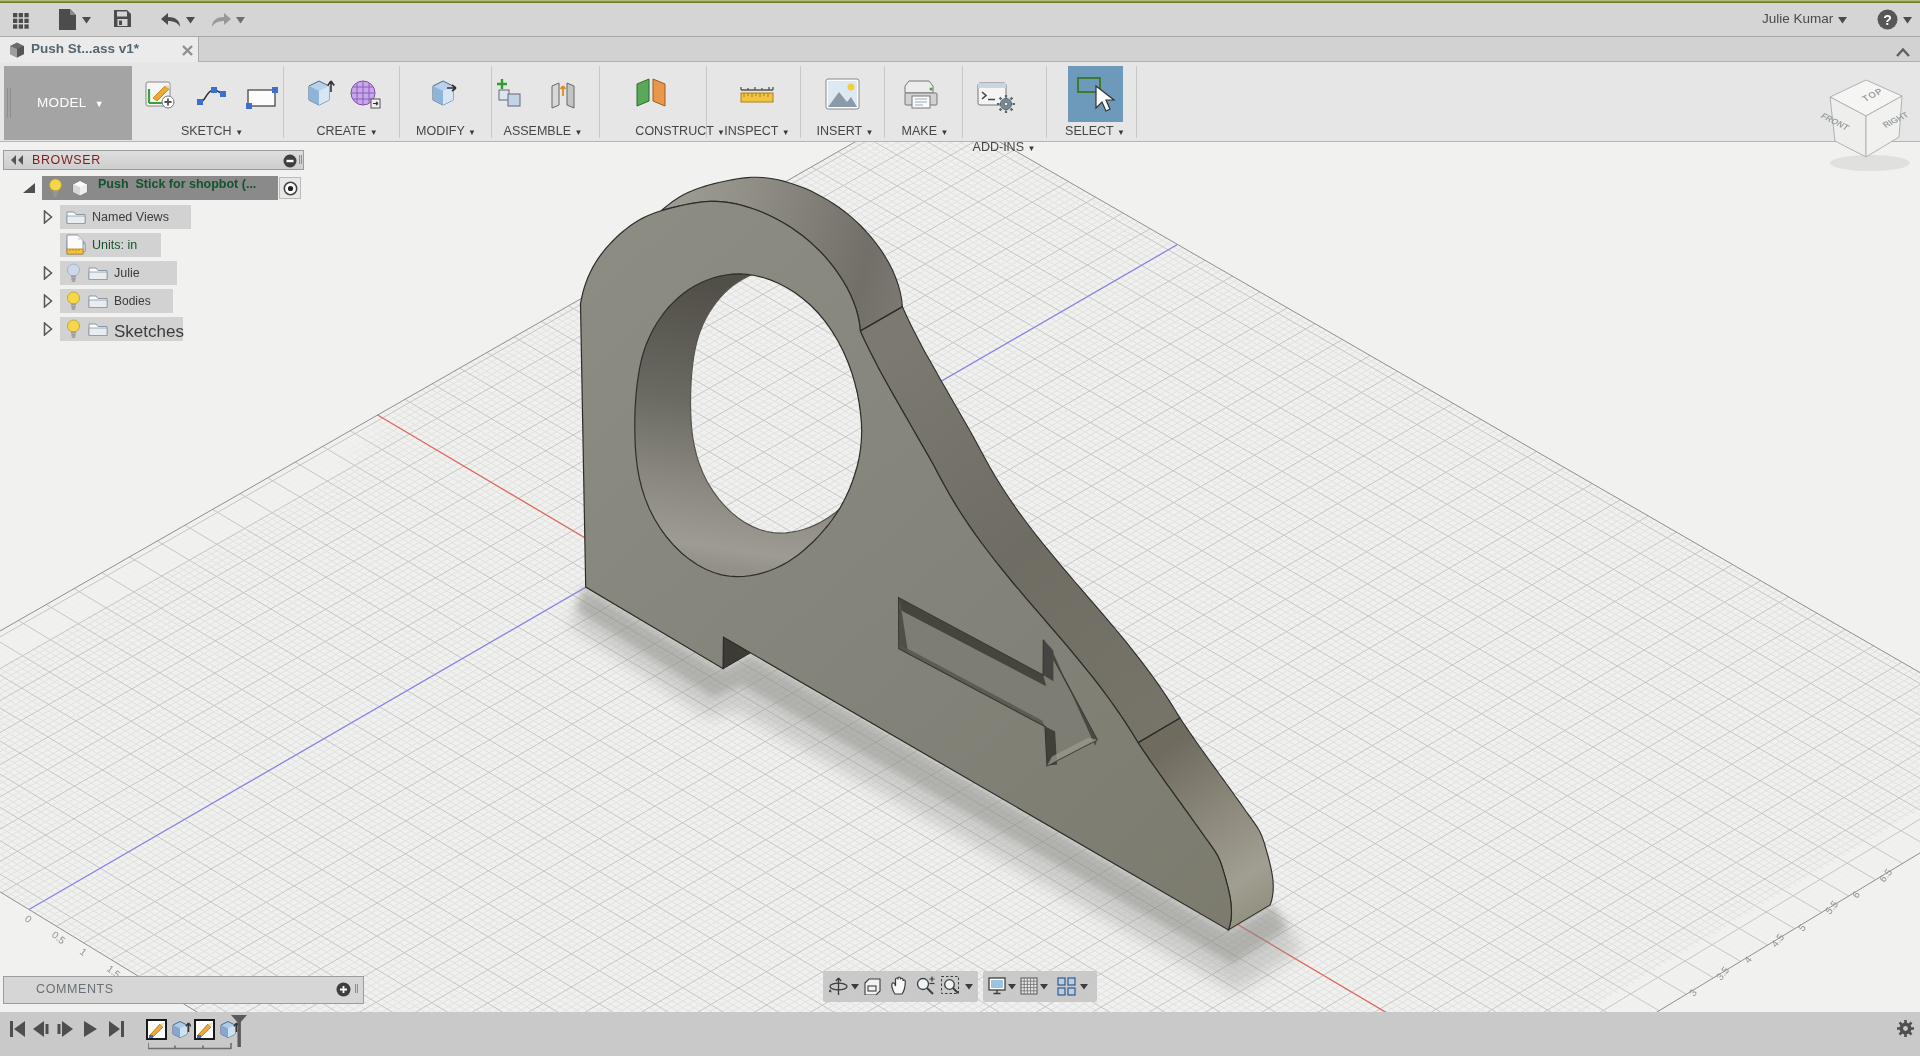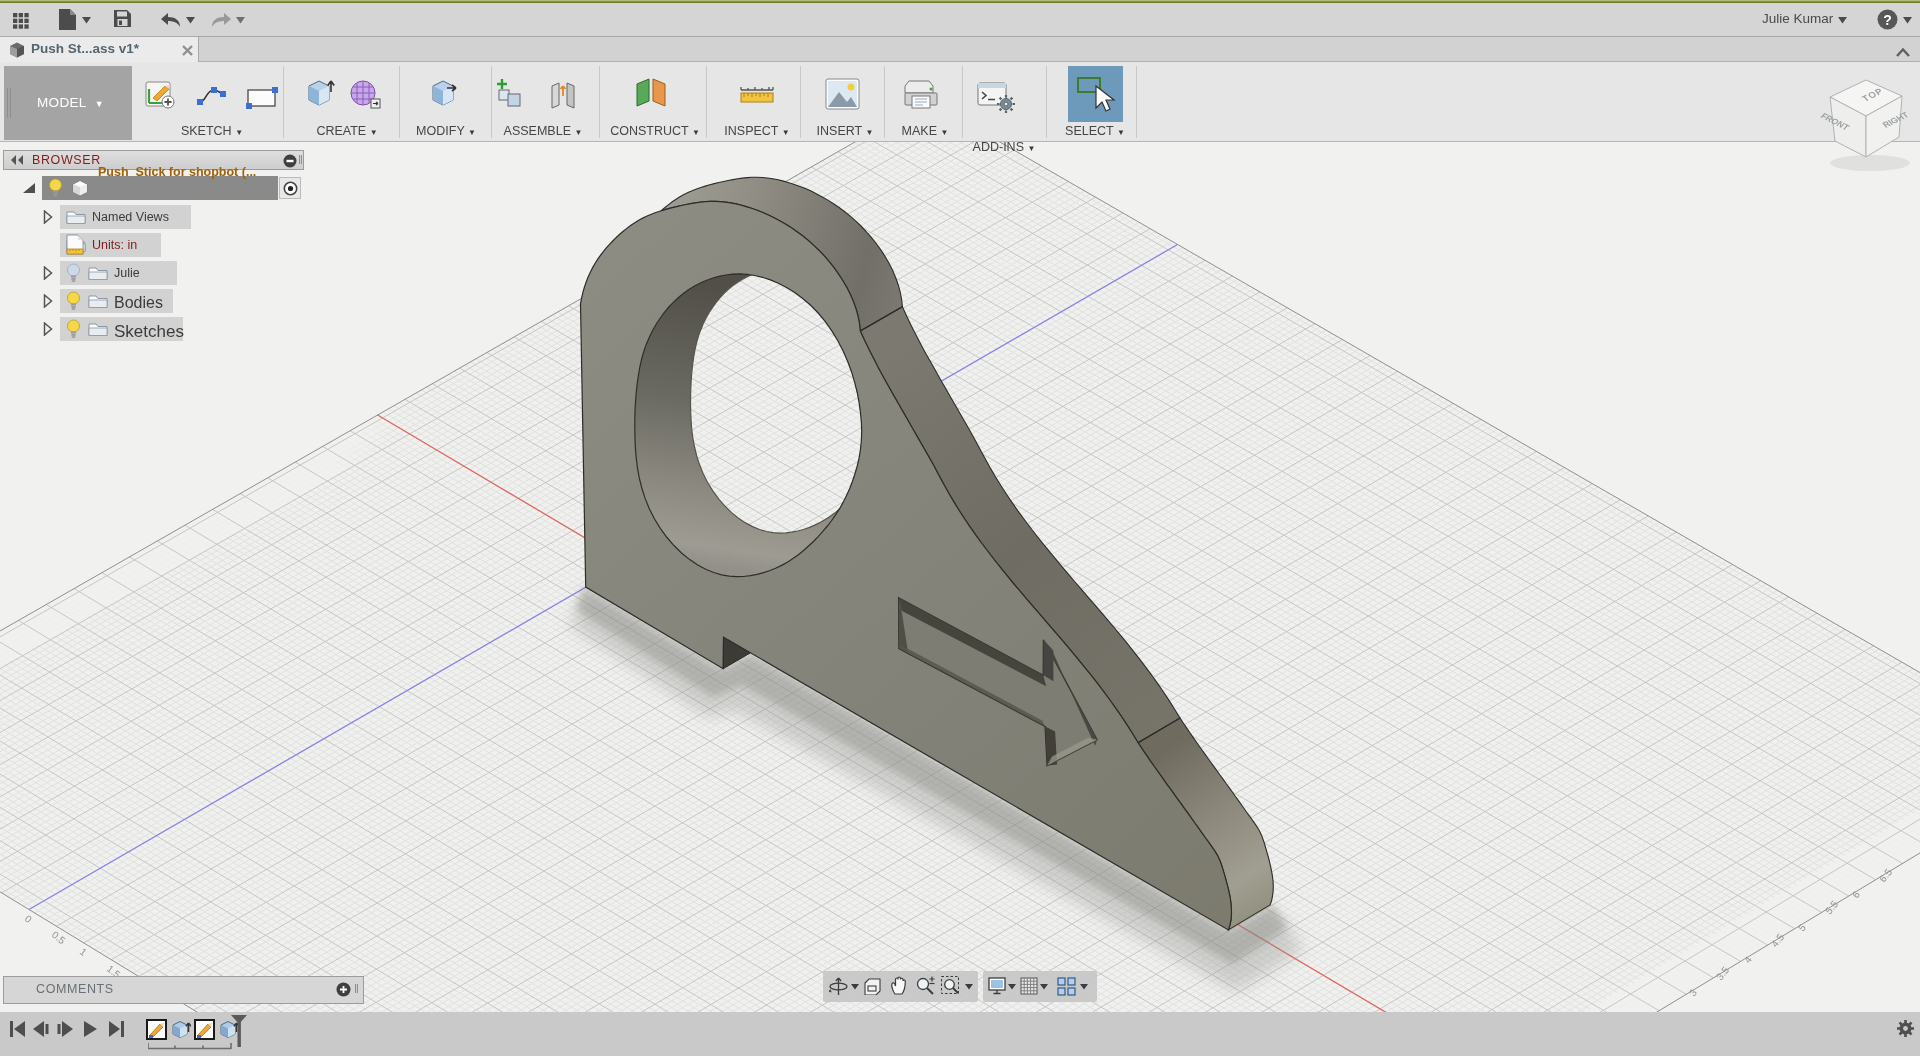--- a/index.html
+++ b/index.html
@@ -196,21 +196,21 @@
 <div class="abs" style="left:706px;top:66px;width:1px;height:72px;background:#c8c8c8"></div>
 <div class="abs" style="left:800px;top:66px;width:1px;height:72px;background:#c8c8c8"></div>
 <div class="abs" style="left:884px;top:66px;width:1px;height:72px;background:#c8c8c8"></div>
 <div class="abs" style="left:962px;top:66px;width:1px;height:72px;background:#c8c8c8"></div>
 <div class="abs" style="left:1046px;top:66px;width:1px;height:72px;background:#c8c8c8"></div>
 <div class="abs" style="left:1136px;top:66px;width:1px;height:72px;background:#c8c8c8"></div>
 <div class="abs" style="left:142px;top:124px;width:140px;text-align:center;font-size:12.5px;color:#454545">SKETCH <span style="font-size:8px;color:#3a3a3a">▼</span></div>
 <div class="abs" style="left:277px;top:124px;width:140px;text-align:center;font-size:12.5px;color:#454545">CREATE <span style="font-size:8px;color:#3a3a3a">▼</span></div>
 <div class="abs" style="left:376px;top:124px;width:140px;text-align:center;font-size:12.5px;color:#454545">MODIFY <span style="font-size:8px;color:#3a3a3a">▼</span></div>
 <div class="abs" style="left:473px;top:124px;width:140px;text-align:center;font-size:12.5px;color:#454545">ASSEMBLE <span style="font-size:8px;color:#3a3a3a">▼</span></div>
-<div class="abs" style="left:585px;top:124px;width:140px;text-align:center;font-size:12.5px;color:#454545">CONSTRUCT <span style="font-size:8px;color:#3a3a3a">▼</span></div>
+<div class="abs" style="left:585px;top:124px;width:140px;text-align:right;font-size:12.5px;color:#454545">CONSTRUCT <span style="font-size:8px;color:#3a3a3a">▼</span></div>
 <div class="abs" style="left:687px;top:124px;width:140px;text-align:center;font-size:12.5px;color:#454545">INSPECT <span style="font-size:8px;color:#3a3a3a">▼</span></div>
 <div class="abs" style="left:775px;top:124px;width:140px;text-align:center;font-size:12.5px;color:#454545">INSERT <span style="font-size:8px;color:#3a3a3a">▼</span></div>
 <div class="abs" style="left:855px;top:124px;width:140px;text-align:center;font-size:12.5px;color:#454545">MAKE <span style="font-size:8px;color:#3a3a3a">▼</span></div>
 <div class="abs" style="left:934px;top:140px;width:140px;text-align:center;font-size:12.5px;color:#454545">ADD-INS <span style="font-size:8px;color:#3a3a3a">▼</span></div>
 <div class="abs" style="left:1025px;top:124px;width:140px;text-align:center;font-size:12.5px;color:#454545">SELECT <span style="font-size:8px;color:#3a3a3a">▼</span></div>
 <svg class="abs" style="left:145px;top:79px" width="30" height="30" viewBox="0 0 30 30">
     <rect x="1" y="3" width="24" height="24" rx="2" fill="#f5f5f5" stroke="#888"></rect>
     <path d="M4 24 L4 10 M4 24 L18 24" stroke="#3aa13a" stroke-width="2.2" fill="none"></path>
     <path d="M8 19 L20 7 L24 10 L12 22 Z" fill="#f0a830" stroke="#b97c14" stroke-width="0.8"></path>
     <path d="M20 7 L24 10 L25.5 5.2 Z" fill="#e8d9c2"></path>
@@ -311,41 +311,41 @@
     <circle cx="7.5" cy="7" r="6" fill="#f7d748" stroke="#b99b1e" stroke-width="0.8"></circle>
     <rect x="5" y="12.5" width="5" height="2" fill="#9a9a9a"></rect>
     <rect x="5.4" y="15" width="4.2" height="1.8" fill="#9a9a9a"></rect>
     <rect x="5.8" y="17.2" width="3.4" height="1.6" fill="#9a9a9a"></rect>
   </svg>
 <svg class="abs" style="left:70px;top:179px" width="20" height="18" viewBox="0 0 20 18">
     <path d="M3 5 L10 1.5 L17 5 L17 13 L10 16.5 L3 13 Z" fill="#fafafa" stroke="#777" stroke-width="0.9"></path>
     <path d="M3 5 L10 8 L10 16.5 L3 13 Z" fill="#d8d8d8"></path>
     <path d="M10 8 L17 5 L17 13 L10 16.5 Z" fill="#eeeeee"></path>
   </svg>
-<div class="abs" style="left:98px;top:165px;font-size:12.5px;color:#a16207;font-weight:bold">Push&nbsp; Stick for shopbot (...</div>
+<div class="abs" style="left:98px;top:177px;font-size:12.5px;color:#14532d;font-weight:bold">Push&nbsp; Stick for shopbot (...</div>
 <div class="abs" style="left:279px;top:177px;width:22px;height:22px;background:#e8e8e8;border:1px solid #bbb"></div>
 <svg class="abs" style="left:283px;top:181px" width="15" height="15" viewBox="0 0 15 15">
     <circle cx="7.5" cy="7.5" r="6.2" fill="#fff" stroke="#444" stroke-width="1.6"></circle>
     <circle cx="7.5" cy="7.5" r="2.6" fill="#222"></circle>
   </svg>
 <div class="abs" style="left:60px;top:205px;width:131px;height:24px;background:#d2d2d2"></div>
 <svg class="abs" style="left:43px;top:210px" width="10" height="14" viewBox="0 0 10 14">
     <path d="M1.5 1 L8.5 7 L1.5 13 Z" fill="none" stroke="#555" stroke-width="1.5"></path>
   </svg>
 <svg class="abs" style="left:66px;top:208px" width="20" height="17" viewBox="0 0 20 17">
     <path d="M1 4 h7 l2 2.5 h9 v9 h-18 Z" fill="#fcfcfc" stroke="#8a97a4" stroke-width="1"></path>
     <path d="M1 8 h18 v7.5 h-18 Z" fill="#e9edf1" stroke="#8a97a4" stroke-width="0.8"></path>
   </svg>
 <div class="abs" style="left:92px;top:210px;font-size:12.5px;color:#3c3c3c">Named Views</div>
 <div class="abs" style="left:60px;top:233px;width:101px;height:24px;background:#d2d2d2"></div>
 <svg class="abs" style="left:66px;top:236px" width="20" height="17" viewBox="0 0 20 17">
     <path d="M1 4 h7 l2 2.5 h9 v9 h-18 Z" fill="#fcfcfc" stroke="#8a97a4" stroke-width="1"></path>
     <path d="M1 8 h18 v7.5 h-18 Z" fill="#e9edf1" stroke="#8a97a4" stroke-width="0.8"></path>
   </svg>
-<div class="abs" style="left:92px;top:238px;font-size:12.5px;color:#7f1d1d">Units: in</div>
+<div class="abs" style="left:92px;top:238px;font-size:12.5px;color:#14532d">Units: in</div>
 <div class="abs" style="left:60px;top:261px;width:117px;height:24px;background:#d2d2d2"></div>
 <svg class="abs" style="left:43px;top:266px" width="10" height="14" viewBox="0 0 10 14">
     <path d="M1.5 1 L8.5 7 L1.5 13 Z" fill="none" stroke="#555" stroke-width="1.5"></path>
   </svg>
 <svg class="abs" style="left:66px;top:263px" width="15" height="20" viewBox="0 0 15 20">
     <circle cx="7.5" cy="7" r="6" fill="#cdd9ea" stroke="#9aa8bc" stroke-width="0.8"></circle>
     <rect x="5" y="12.5" width="5" height="2" fill="#9a9a9a"></rect>
     <rect x="5.4" y="15" width="4.2" height="1.8" fill="#9a9a9a"></rect>
     <rect x="5.8" y="17.2" width="3.4" height="1.6" fill="#9a9a9a"></rect>
   </svg>
@@ -361,21 +361,21 @@
 <svg class="abs" style="left:66px;top:291px" width="15" height="20" viewBox="0 0 15 20">
     <circle cx="7.5" cy="7" r="6" fill="#f7d748" stroke="#b99b1e" stroke-width="0.8"></circle>
     <rect x="5" y="12.5" width="5" height="2" fill="#9a9a9a"></rect>
     <rect x="5.4" y="15" width="4.2" height="1.8" fill="#9a9a9a"></rect>
     <rect x="5.8" y="17.2" width="3.4" height="1.6" fill="#9a9a9a"></rect>
   </svg>
 <svg class="abs" style="left:88px;top:292px" width="20" height="17" viewBox="0 0 20 17">
     <path d="M1 4 h7 l2 2.5 h9 v9 h-18 Z" fill="#fcfcfc" stroke="#8a97a4" stroke-width="1"></path>
     <path d="M1 8 h18 v7.5 h-18 Z" fill="#e9edf1" stroke="#8a97a4" stroke-width="0.8"></path>
   </svg>
-<div class="abs" style="left:114px;top:294px;font-size:16px;color:#3c3c3c">Bodies</div>
+<div class="abs" style="left:114px;top:294px;font-size:12px;color:#3c3c3c">Bodies</div>
 <div class="abs" style="left:60px;top:317px;width:123px;height:24px;background:#d2d2d2"></div>
 <svg class="abs" style="left:43px;top:322px" width="10" height="14" viewBox="0 0 10 14">
     <path d="M1.5 1 L8.5 7 L1.5 13 Z" fill="none" stroke="#555" stroke-width="1.5"></path>
   </svg>
 <svg class="abs" style="left:66px;top:319px" width="15" height="20" viewBox="0 0 15 20">
     <circle cx="7.5" cy="7" r="6" fill="#f7d748" stroke="#b99b1e" stroke-width="0.8"></circle>
     <rect x="5" y="12.5" width="5" height="2" fill="#9a9a9a"></rect>
     <rect x="5.4" y="15" width="4.2" height="1.8" fill="#9a9a9a"></rect>
     <rect x="5.8" y="17.2" width="3.4" height="1.6" fill="#9a9a9a"></rect>
   </svg>

